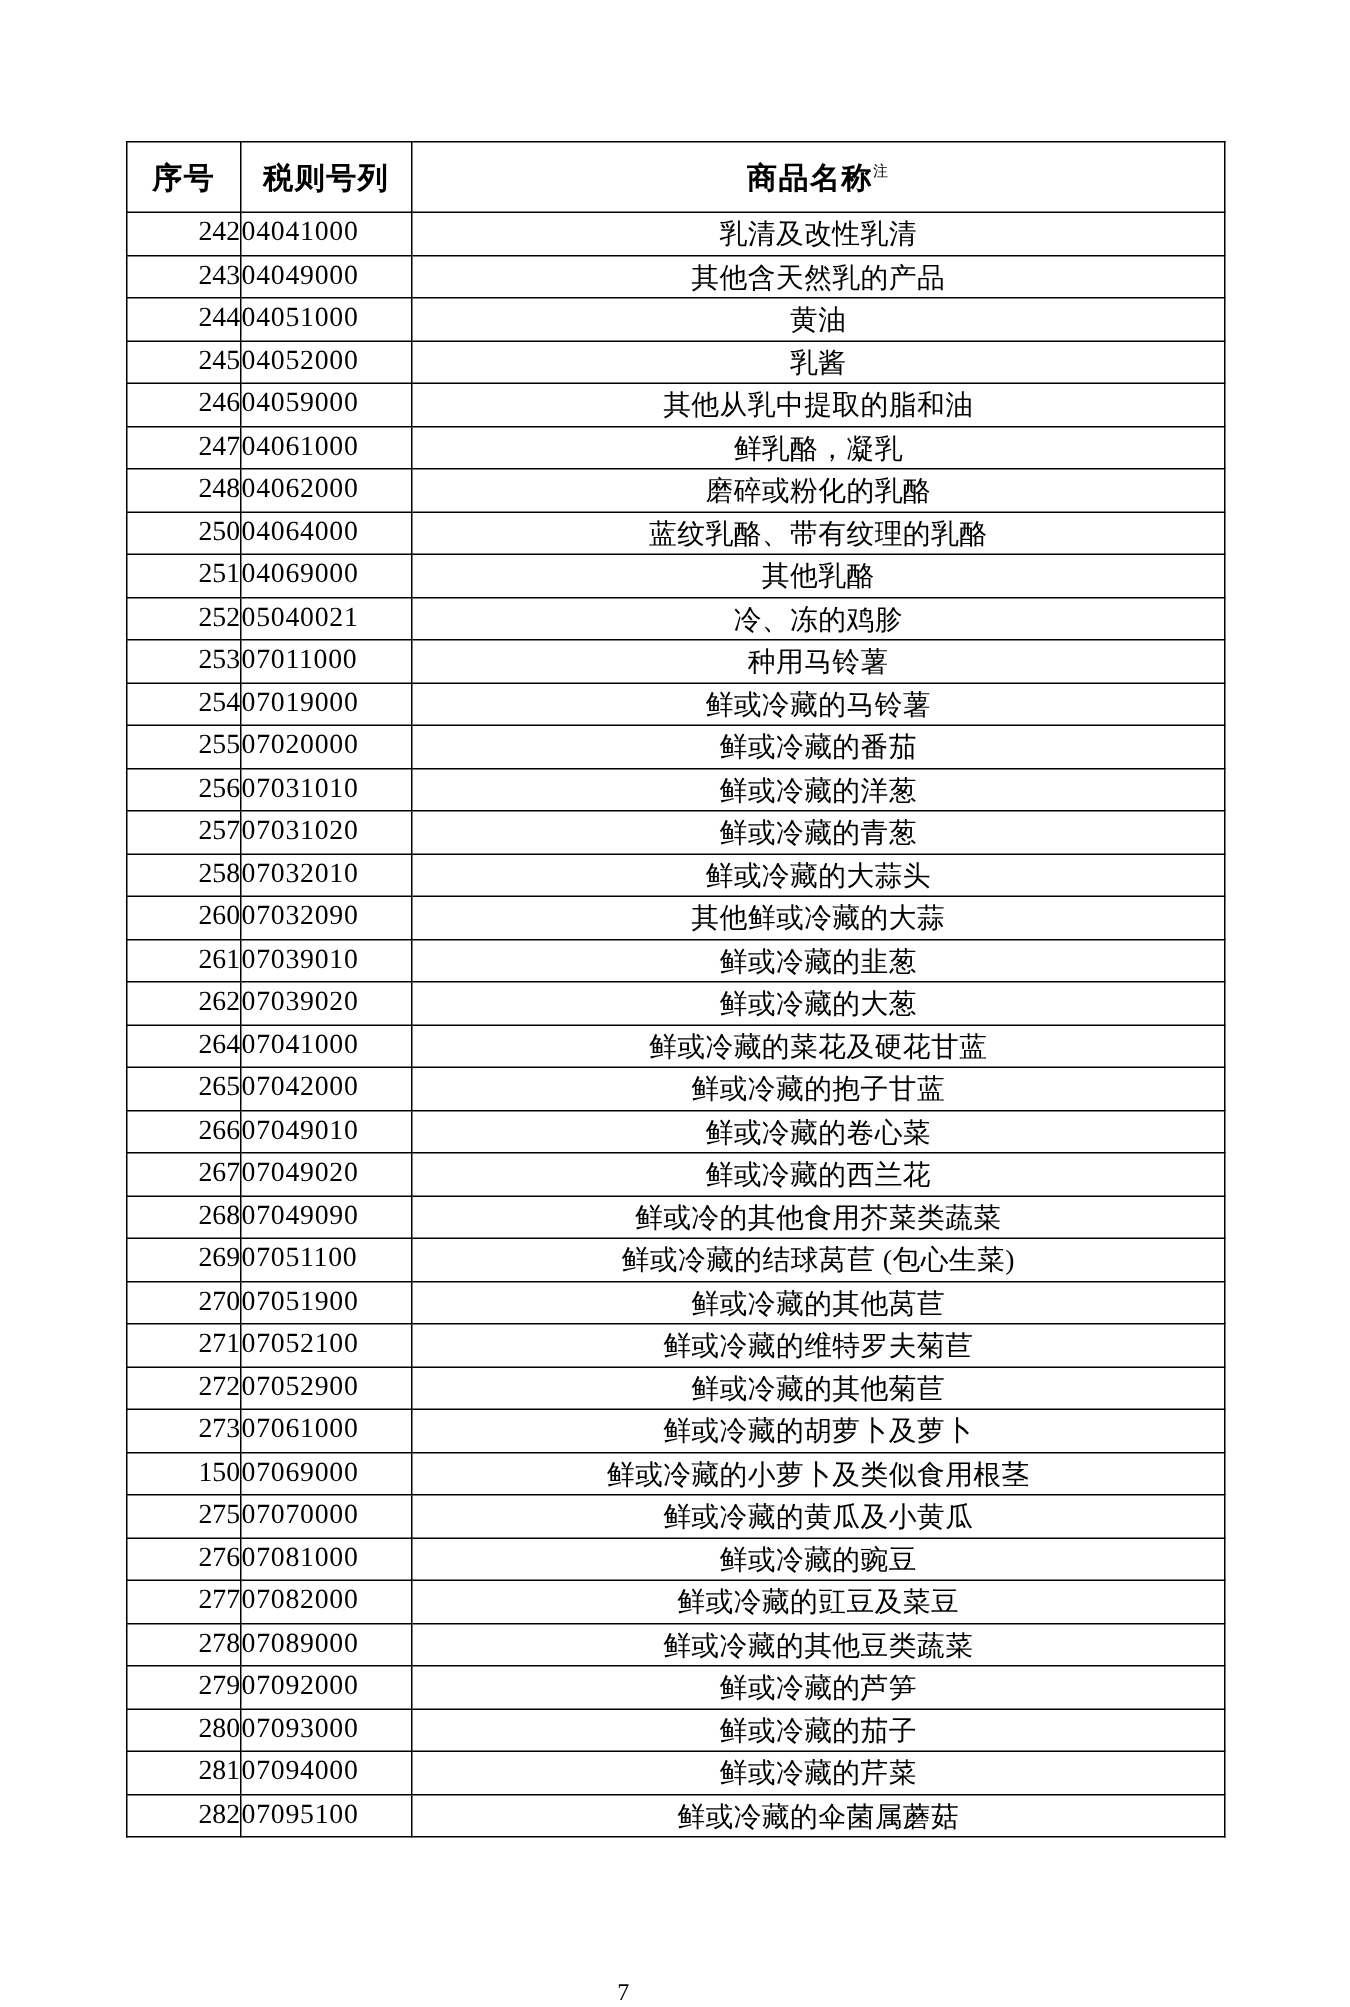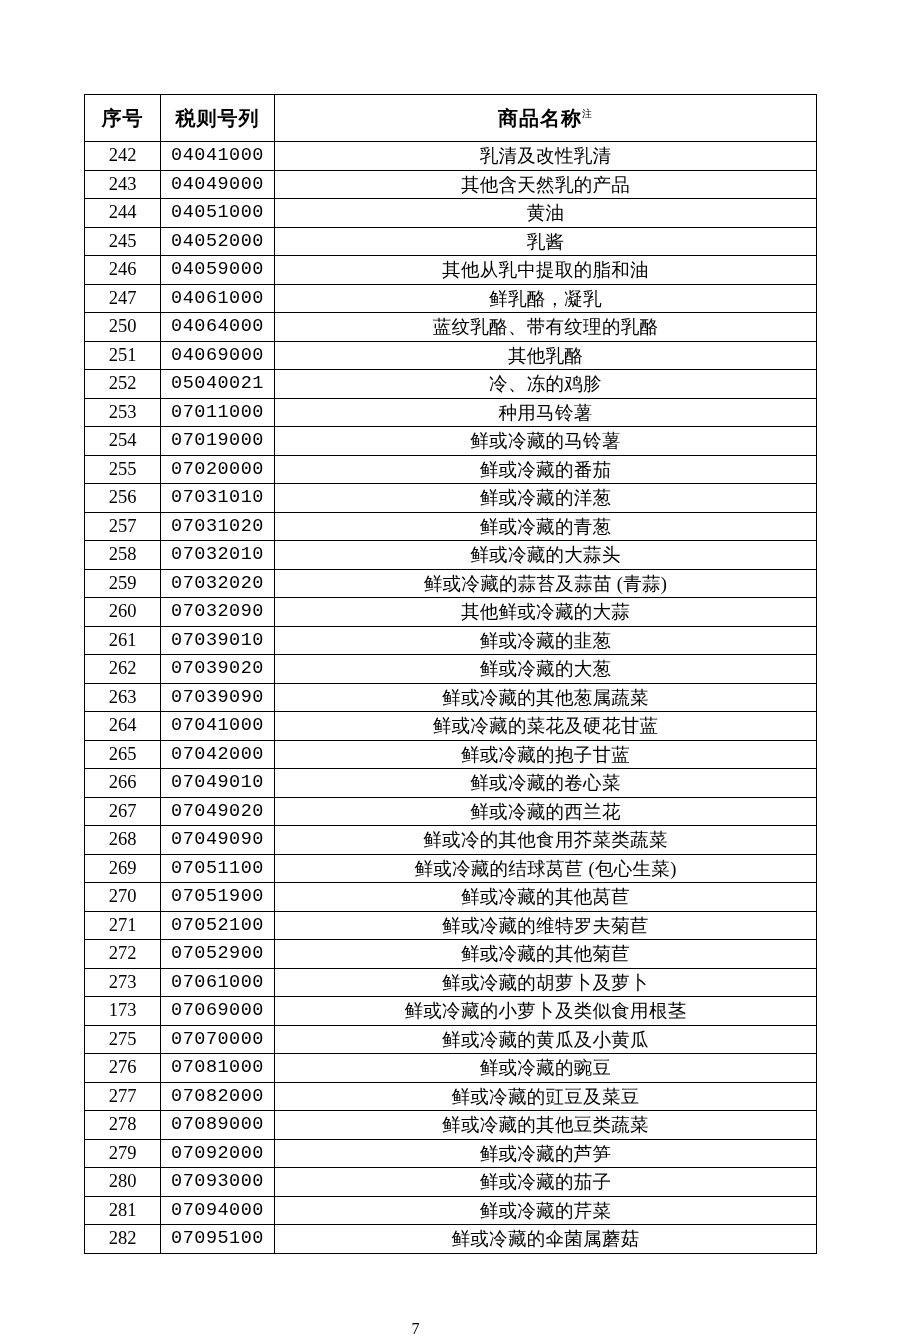--- a/index.html
+++ b/index.html
@@ -55,26 +55,26 @@
   thead th .sup {
     font-size: 10px;
     vertical-align: super;
     font-weight: normal;
   }
   tbody td {
     height: 27.5px;
     font-size: 18.5px;
   }
   td.seq {
-    text-align: center;
+    text-align: right;
     font-family: "Liberation Serif", "DejaVu Serif", serif;
   }
   td.code {
-    text-align: center;
-    font-family: Liberation Mono, monospace;
+    text-align: left;
+    font-family: Liberation Serif, serif;
     letter-spacing: 0.5px;
   }
   td.name {
     text-align: center;
     padding-left: 8px;
     letter-spacing: 0.3px;
   }
   .page-number {
     position: absolute;
     left: 0;
@@ -127,20 +127,25 @@
             <td class="seq">246</td>
             <td class="code">04059000</td>
             <td class="name">其他从乳中提取的脂和油</td>
           </tr>
           <tr>
             <td class="seq">247</td>
             <td class="code">04061000</td>
             <td class="name">鲜乳酪，凝乳</td>
           </tr>
           <tr>
+            <td class="seq">248</td>
+            <td class="code">04062000</td>
+            <td class="name">磨碎或粉化的乳酪</td>
+          </tr>
+          <tr>
             <td class="seq">250</td>
             <td class="code">04064000</td>
             <td class="name">蓝纹乳酪、带有纹理的乳酪</td>
           </tr>
           <tr>
             <td class="seq">251</td>
             <td class="code">04069000</td>
             <td class="name">其他乳酪</td>
           </tr>
           <tr>
@@ -172,45 +177,35 @@
             <td class="seq">257</td>
             <td class="code">07031020</td>
             <td class="name">鲜或冷藏的青葱</td>
           </tr>
           <tr>
             <td class="seq">258</td>
             <td class="code">07032010</td>
             <td class="name">鲜或冷藏的大蒜头</td>
           </tr>
           <tr>
-            <td class="seq">259</td>
-            <td class="code">07032020</td>
-            <td class="name">鲜或冷藏的蒜苔及蒜苗 (青蒜)</td>
-          </tr>
-          <tr>
             <td class="seq">260</td>
             <td class="code">07032090</td>
             <td class="name">其他鲜或冷藏的大蒜</td>
           </tr>
           <tr>
             <td class="seq">261</td>
             <td class="code">07039010</td>
             <td class="name">鲜或冷藏的韭葱</td>
           </tr>
           <tr>
             <td class="seq">262</td>
             <td class="code">07039020</td>
             <td class="name">鲜或冷藏的大葱</td>
           </tr>
           <tr>
-            <td class="seq">263</td>
-            <td class="code">07039090</td>
-            <td class="name">鲜或冷藏的其他葱属蔬菜</td>
-          </tr>
-          <tr>
             <td class="seq">264</td>
             <td class="code">07041000</td>
             <td class="name">鲜或冷藏的菜花及硬花甘蓝</td>
           </tr>
           <tr>
             <td class="seq">265</td>
             <td class="code">07042000</td>
             <td class="name">鲜或冷藏的抱子甘蓝</td>
           </tr>
           <tr>
@@ -247,21 +242,21 @@
             <td class="seq">272</td>
             <td class="code">07052900</td>
             <td class="name">鲜或冷藏的其他菊苣</td>
           </tr>
           <tr>
             <td class="seq">273</td>
             <td class="code">07061000</td>
             <td class="name">鲜或冷藏的胡萝卜及萝卜</td>
           </tr>
           <tr>
-            <td class="seq">173</td>
+            <td class="seq">150</td>
             <td class="code">07069000</td>
             <td class="name">鲜或冷藏的小萝卜及类似食用根茎</td>
           </tr>
           <tr>
             <td class="seq">275</td>
             <td class="code">07070000</td>
             <td class="name">鲜或冷藏的黄瓜及小黄瓜</td>
           </tr>
           <tr>
             <td class="seq">276</td>

